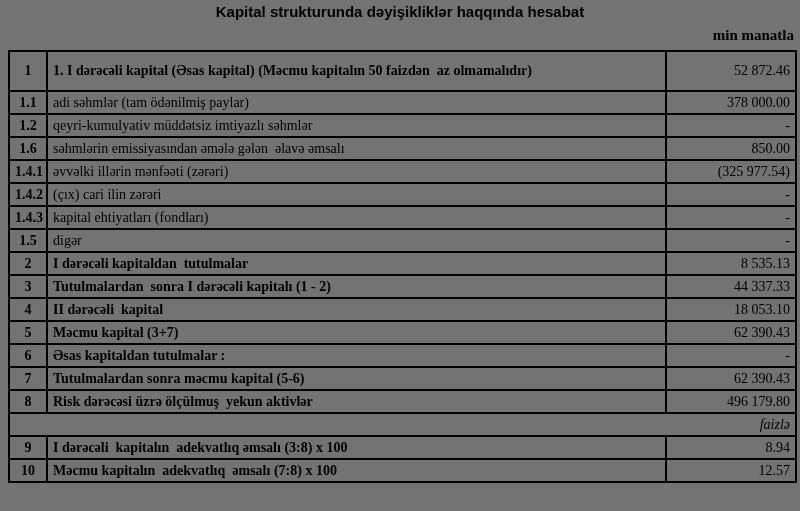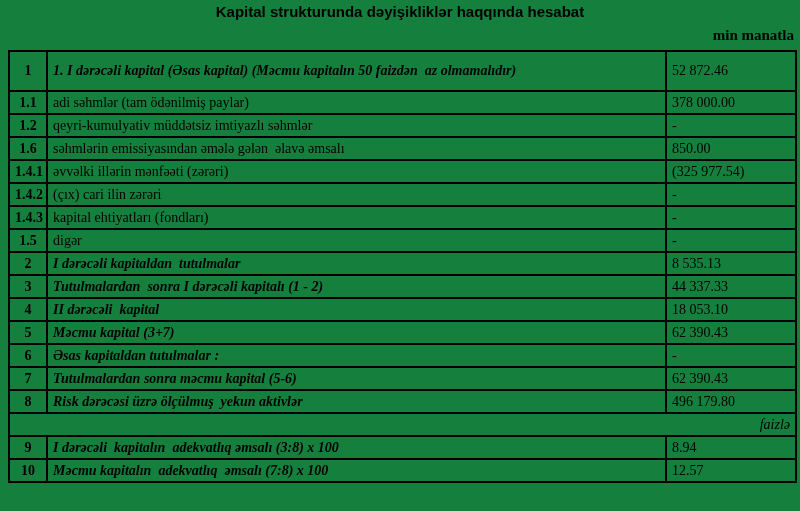--- a/index.html
+++ b/index.html
@@ -6,21 +6,21 @@
     margin: 0;
     padding: 0;
     background: #ffffff;
     color: #000000;
     font-family: "Liberation Serif", serif;
   }
   .page {
     position: relative;
     width: 800px;
     height: 511px;
-    background: #15803d;
+    background: #737373;
     overflow: hidden;
   }
   .title {
     position: absolute;
     top: 3px;
     left: 0;
     width: 800px;
     text-align: center;
     font-family: "Liberation Sans", sans-serif;
     font-size: 15px;
@@ -53,22 +53,22 @@
   tbody tr:first-child td { height: 38px; }
   td.no-cell {
     text-align: center;
     font-weight: bold;
     padding: 0 2px;
   }
   td.label-cell {
     text-align: left;
     white-space: pre-wrap;
   }
-  tr.main-row td.label-cell { font-weight: bold; font-style: italic; }
-  td.value-cell { text-align: left; }
+  tr.main-row td.label-cell { font-weight: bold; }
+  td.value-cell { text-align: right; }
   td.sep-cell {
     text-align: right;
     font-style: italic;
     height: 17px;
     margin-top: 24px;
   }
   .c-no    { width: 38px; }
   .c-label { width: 619px; }
   .c-value { width: 130px; }
 </style>

